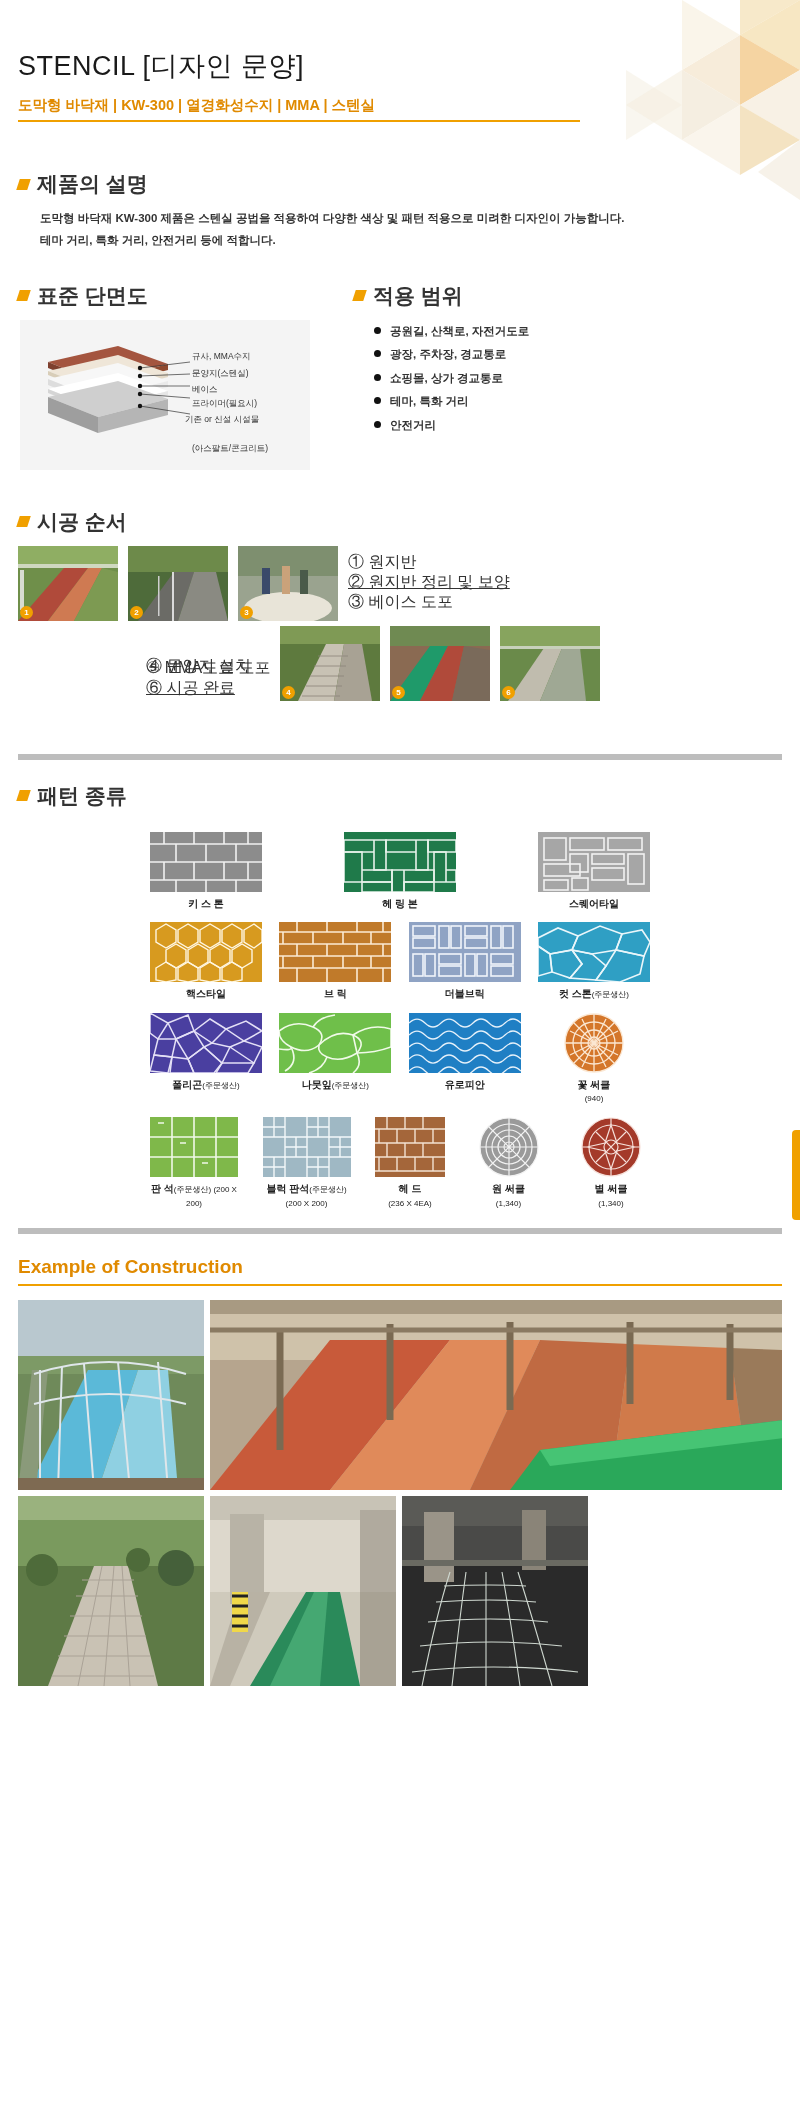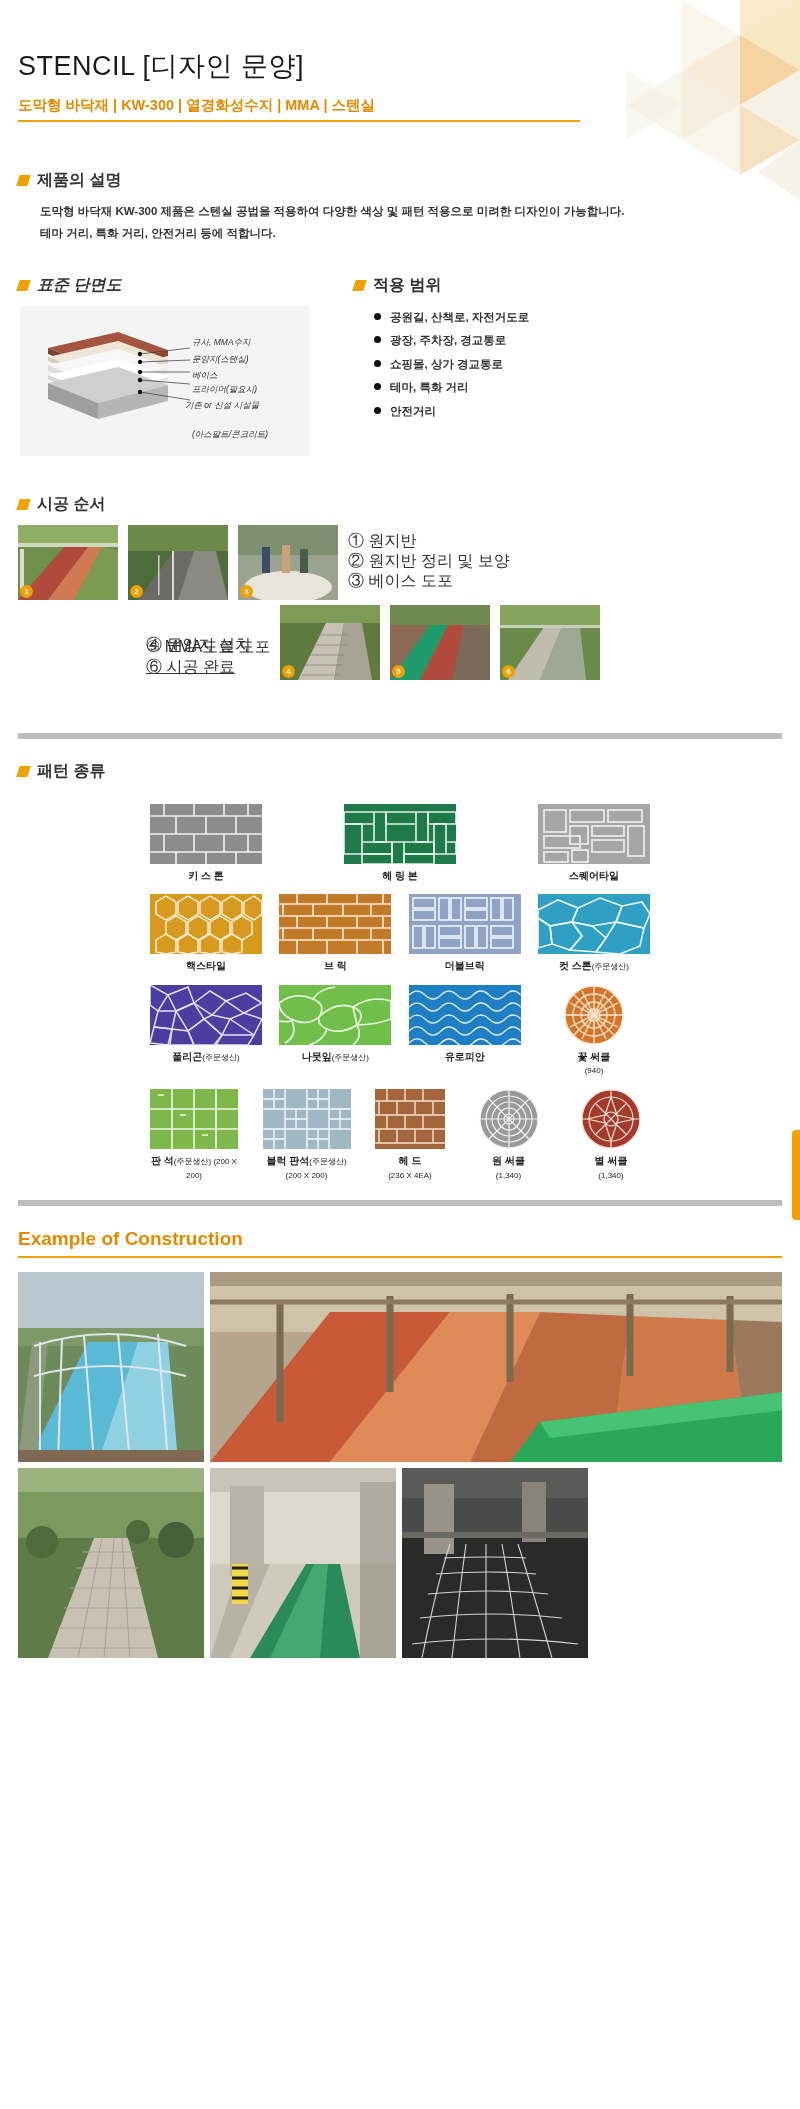--- a/index.html
+++ b/index.html
@@ -21,29 +21,29 @@
   .title {
     font-size: 27px; letter-spacing: 0.5px; color:#1a1a1a; font-weight:400;
     font-family:"Liberation Sans", sans-serif;
   }
   .subtitle-wrap { margin-top:12px; border-bottom:2px solid #f0a000; width:562px; padding-bottom:5px; }
   .subtitle { color:#e08a00; font-size:14.5px; font-weight:bold; }
 
   
   .sec-head { display:flex; align-items:center; gap:8px; margin: 0 0 10px 18px; }
   .sq { width:11px; height:11px; background:#f0a000; transform: skewX(-18deg); display:inline-block; }
-  .sec-title { font-size:16px; font-weight:bold; color:#333; }
+  .sec-title { font-size:21px; font-weight:bold; color:#333; }
 
   .block { margin-top:42px; }
 
   .desc { margin-left:40px; font-size:11.5px; line-height:1.9; color:#333; font-weight:bold; }
 
   
   .cols { display:flex; margin-left:0; }
-  .col-left { width:330px;font-style:italic; }
+  .col-left { width:330px; }
   .col-right { width:380px; }
 
   .figure-box { margin-left:20px; width:290px; height:150px; background:#f4f4f4; position:relative; }
 
   .scope-list { margin: 4px 0 0 44px; }
   .scope-item { font-size:11.5px; color:#333; line-height:2.05; font-weight:bold; }
   .dot { display:inline-block; width:7px; height:7px; border-radius:50%; background:#111; margin-right:9px; vertical-align:1px; }
 
   
   .xs { position:absolute; left:20px; top:18px; width:250px; height:115px; }
@@ -227,21 +227,21 @@
           <rect width="100" height="30" fill="#7e8f6f"></rect>
           <ellipse cx="50" cy="62" rx="44" ry="16" fill="#e8e4d8"></ellipse>
           <rect x="24" y="22" width="8" height="26" fill="#3a4a6a"></rect>
           <rect x="44" y="20" width="8" height="28" fill="#caa27a"></rect>
           <rect x="62" y="24" width="8" height="24" fill="#4a5a4a"></rect>
         </svg>
         <div class="num">3</div>
       </div>
 
       <div class="step-txt" style="left:330px; top:2px;">① 원지반</div>
-      <div class="step-txt" style="left:330px; top:22px;">② 원지반 정리 및 보양</div>
+      <div class="step-txt" style="left:330px; top:22px;text-decoration:underline;">② 원지반 정리 및 보양</div>
       <div class="step-txt" style="left:330px; top:42px;">③ 베이스 도포</div>
 
       <div class="step-txt" style="left:128px; top:106px;">④ 문양지 설치</div>
       <div class="step-txt" style="left:128px; top:108px;">⑤ MMA도료 도포</div>
       <div class="step-txt" style="left:128px; top:128px;text-decoration:underline;">⑥ 시공 완료</div>
 
       <div class="thumb" style="left:262px; top:80px; width:100px; height:75px;">
         <svg width="100" height="75" viewBox="0 0 100 75">
           <rect width="100" height="75" fill="#5e7a3e"></rect>
           <rect width="100" height="18" fill="#7f9a55"></rect>

